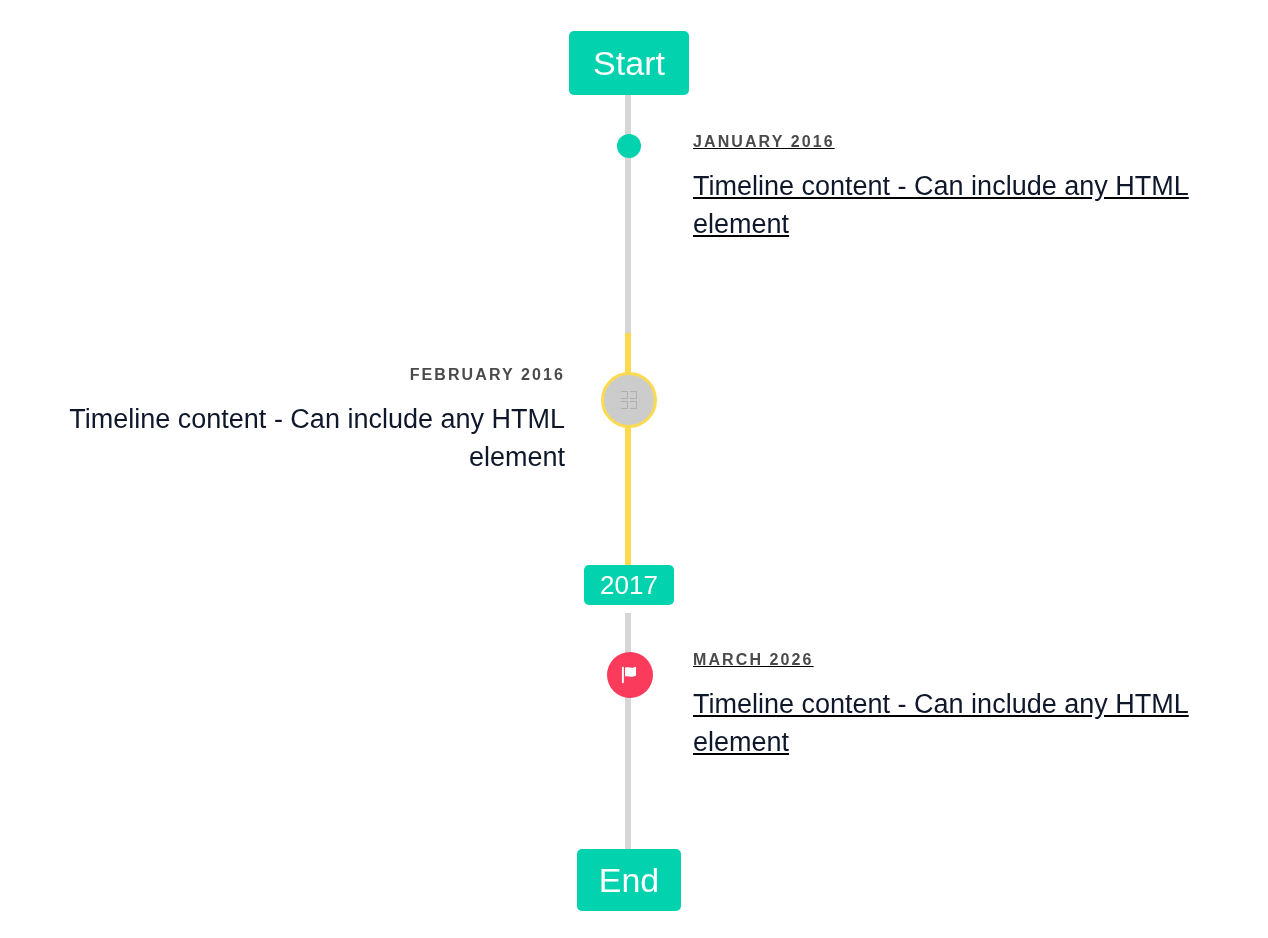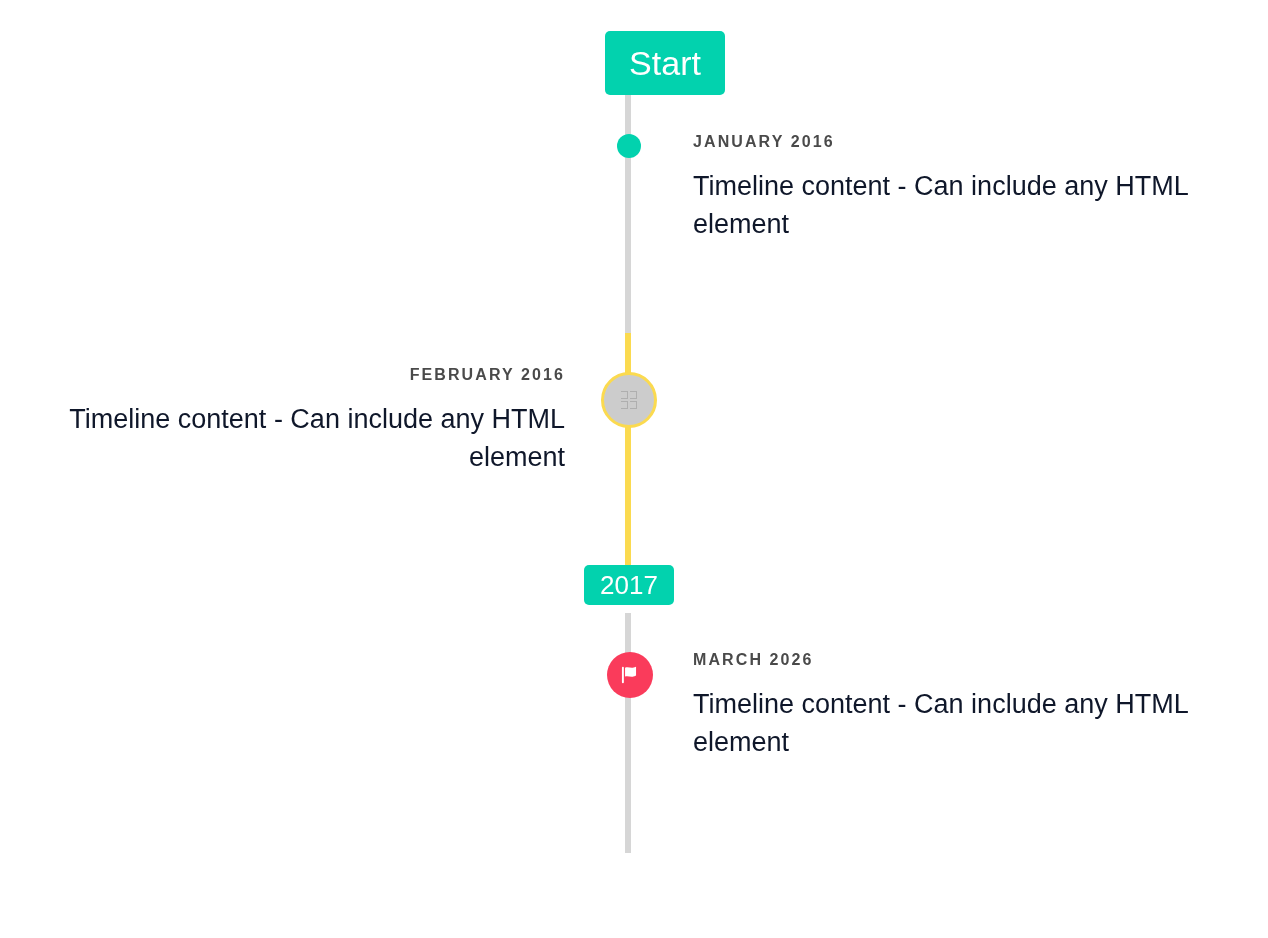--- a/index.html
+++ b/index.html
@@ -43,21 +43,20 @@
     border-radius: 5px;
     box-sizing: border-box;
     z-index: 4;
   }
   .badge-start {
     left: 569px;
     top: 31px;
     width: 120px;
     height: 64px;
     font-size: 34px;
-    margin-left: 36px;
   }
   .badge-mid {
     left: 584px;
     top: 565px;
     width: 90px;
     height: 40px;
     font-size: 26px;
   }
   .badge-end {
     left: 577px;
@@ -128,21 +127,21 @@
     line-height: 1.1;
   }
   .event-body {
     font-size: 27px;
     font-weight: 400;
     color: #0f172a;
     margin: 0;
     line-height: 1.42;
   }
 
-  .event-right { left: 693px; width: 530px; text-align: left; }
+  .event-right { left: 693px; width: 530px; text-align: left; text-decoration: underline; }
   .event-left  { left: 40px;  width: 525px; text-align: right; }
 
   .event-january  { top: 133px; }
   .event-february { top: 366px; }
   .event-march    { top: 651px; }
 </style>
 </head>
 <body>
 
 <div class="timeline-root">
@@ -185,14 +184,17 @@
       <rect x="3.2" y="3" width="2.1" height="18" rx="1"></rect>
       <path d="M6.6 4.1c3.4-1.5 6.1.9 9.4-.2 1.6-.5 2.6-1 2.6-1v9.6s-1.3.7-2.9 1.2c-3.2 1-5.8-1.3-9.1 0V4.1z"></path>
     </svg>
   </div>
 
   <div class="event event-right event-march">
     <p class="event-label">MARCH 2026</p>
     <p class="event-body">Timeline content - Can include any HTML element</p>
   </div>
 
+  <div class="badge badge-end">
+    <span>End</span>
+  </div>
 
 </div>
 
 </body></html>

